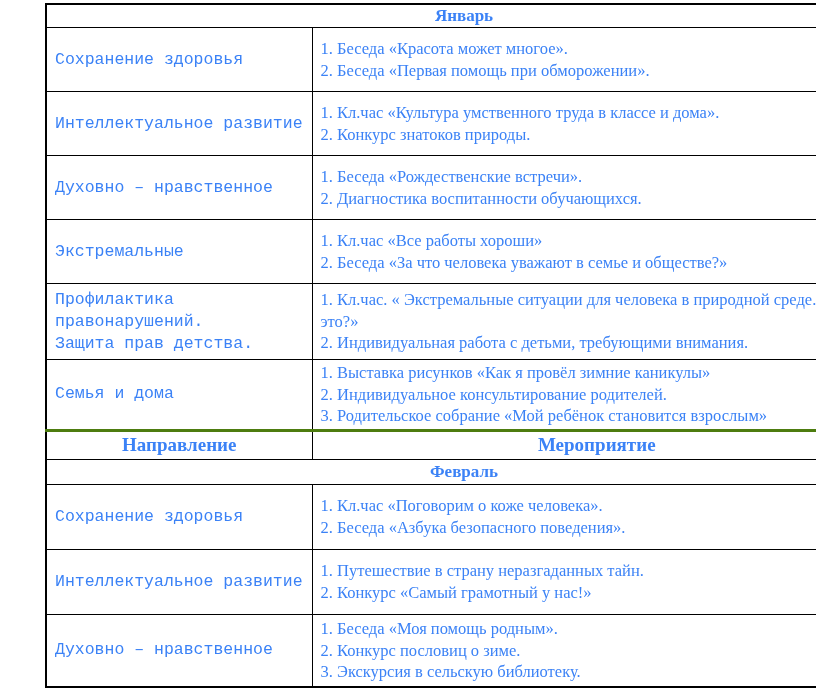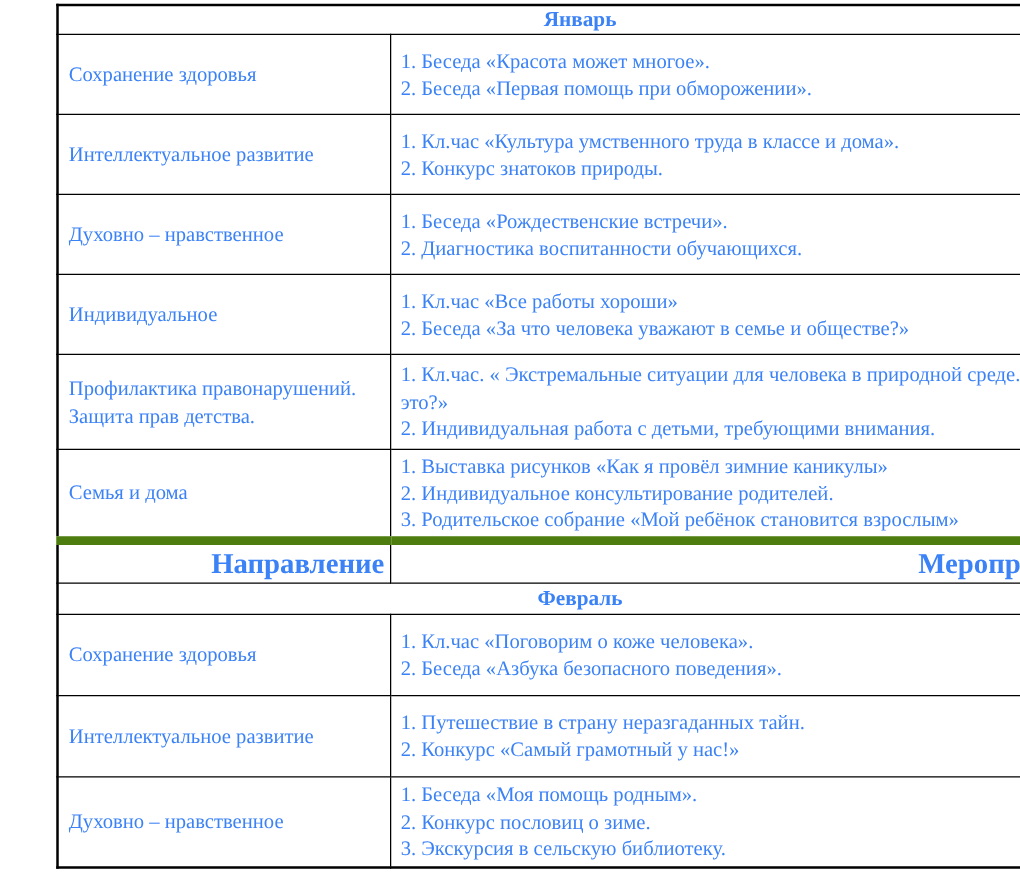--- a/index.html
+++ b/index.html
@@ -19,28 +19,29 @@
     font-size:16.5px;
   }
   td.month{
     text-align:center;font-weight:bold;font-size:17px;
     padding:1px 4px;
   }
   td.dir{
     padding:2px 6px 2px 8px;
     white-space:pre-line;
     line-height:22px;
+    font-family:Liberation Mono, monospace;
   }
   td.ev{
     padding:2px 10px 2px 8px;
     line-height:21.5px;
   }
   tr.colhead td{
-    text-align:right;font-weight:bold;font-size:23px;
-    border-top:7px solid #4d7c0f;
+    text-align:center;font-weight:bold;font-size:19px;
+    border-top:3px solid #4d7c0f;
     padding:2px 4px;
   }
   .evline{white-space:normal;}
 </style>
 </head>
 <body>
 
 <div class="page">
   <table class="plan">
     <colgroup>
@@ -71,21 +72,21 @@
 
     <tr style="height:64px">
       <td class="dir">Духовно – нравственное</td>
       <td class="ev">
         <div class="evline">1. Беседа «Рождественские встречи».</div>
         <div class="evline">2. Диагностика воспитанности обучающихся.</div>
       </td>
     </tr>
 
     <tr style="height:64px">
-      <td class="dir">Индивидуальное</td>
+      <td class="dir">Экстремальные</td>
       <td class="ev">
         <div class="evline">1. Кл.час «Все работы хороши»</div>
         <div class="evline">2. Беседа «За что человека уважают в семье и обществе?»</div>
       </td>
     </tr>
 
     <tr style="height:76px">
       <td class="dir"> Профилактика правонарушений.
 Защита прав детства.</td>
       <td class="ev">

